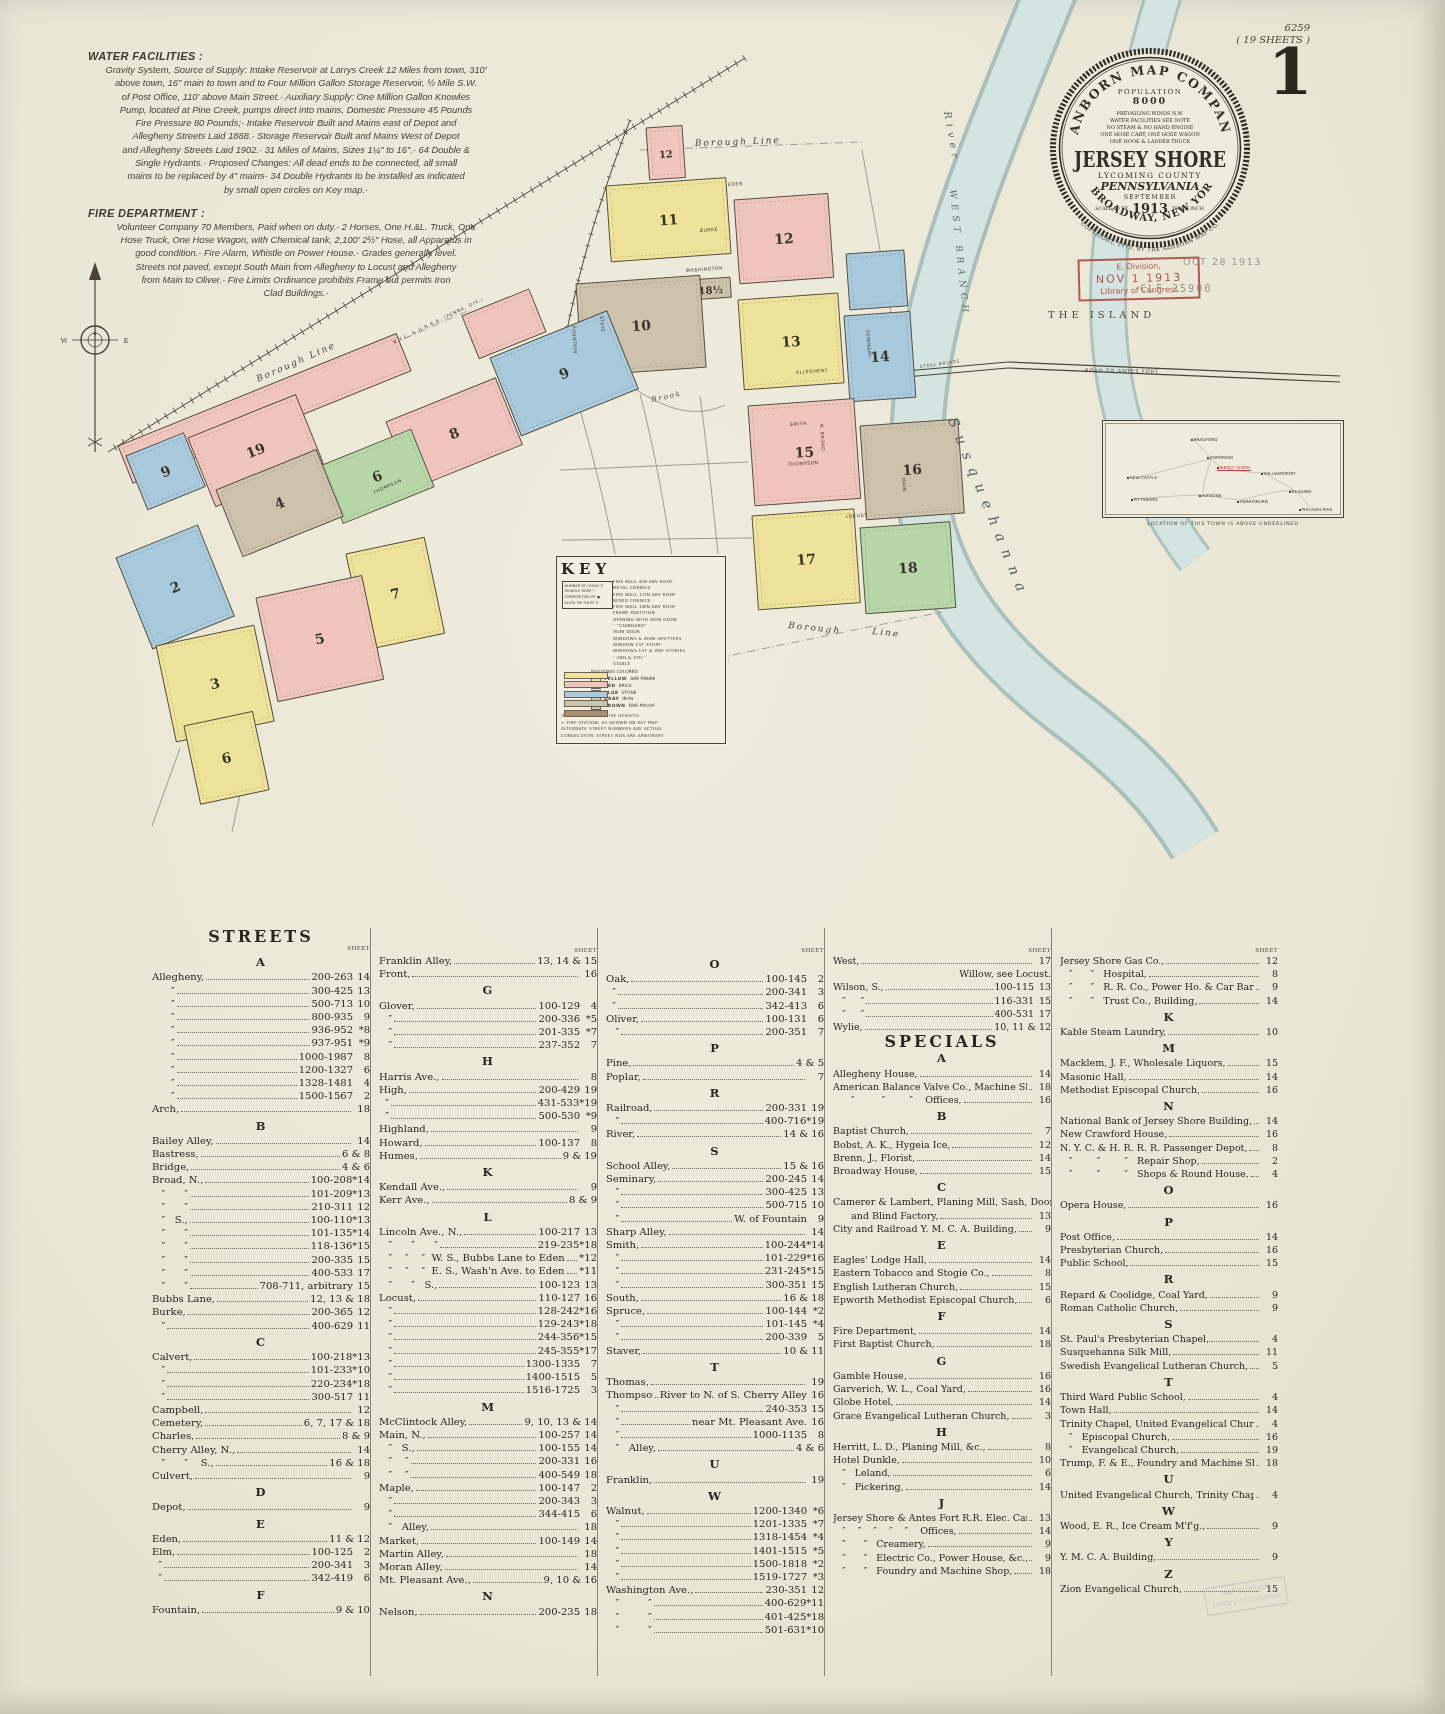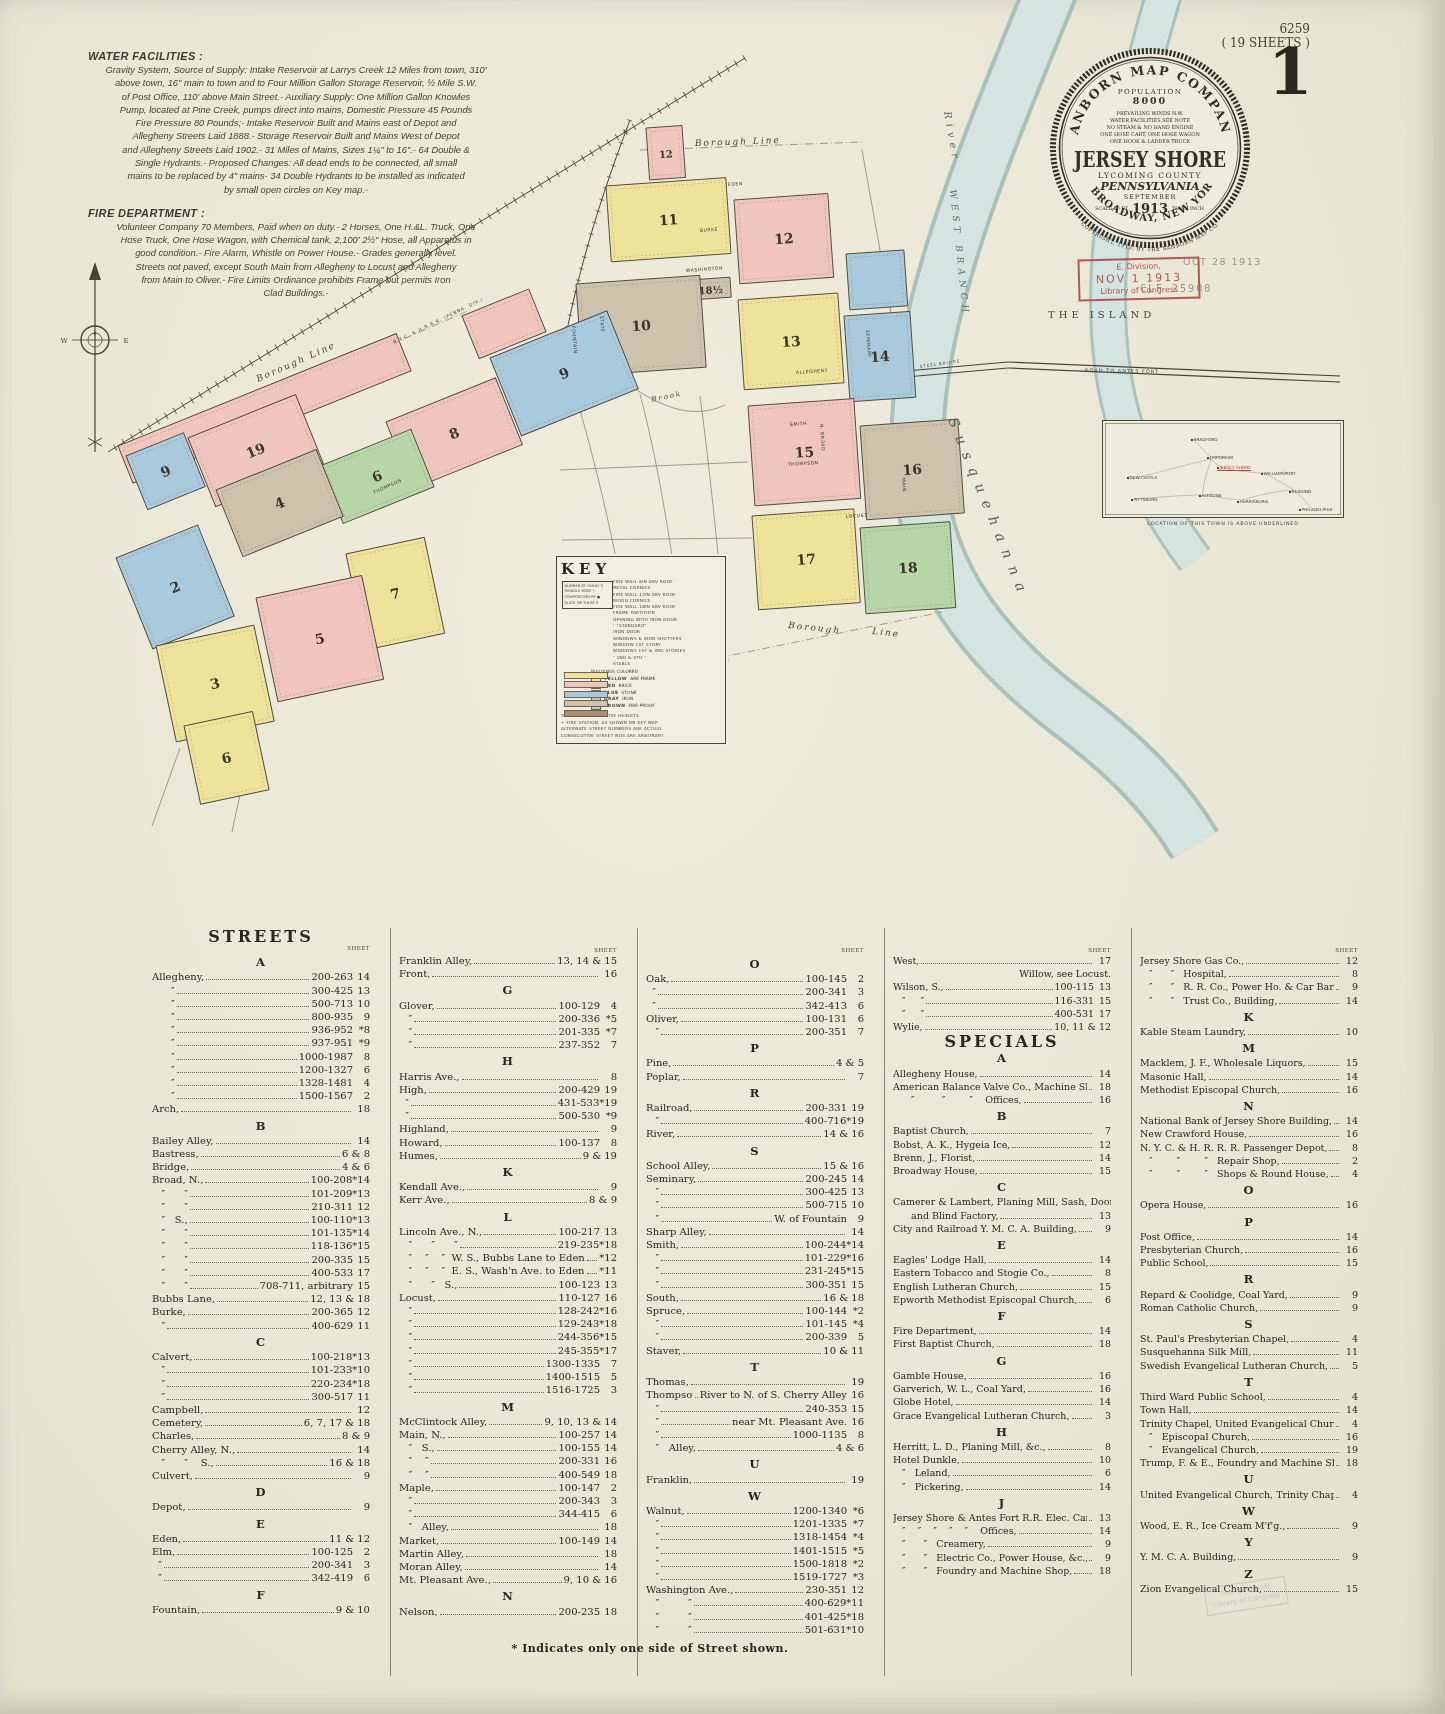--- a/index.html
+++ b/index.html
@@ -7,22 +7,22 @@
     background:radial-gradient(ellipse at 45% 35%, #efecdd 0%, #eae7d6 55%, #e2dfcc 100%);
     font-family:"DejaVu Serif", serif;color:#2b2620;}
   .sheet::after{content:"";position:absolute;inset:0;pointer-events:none;
     box-shadow:inset -14px 0 26px rgba(90,80,60,.18), inset 0 -10px 22px rgba(90,80,60,.12), inset 6px 6px 18px rgba(255,255,255,.25);}
   
   .notes{position:absolute;left:88px;top:50px;width:400px;font-family:Liberation Sans, sans-serif;
     font-style:italic;color:#4b4336;}
   .notes h4{margin:0 0 2px 0;font-size:11px;letter-spacing:.4px;font-weight:bold;color:#403a2e;}
   .notes .ntext{font-size:9.3px;line-height:1.43;white-space:pre-line;padding-left:16px;margin-bottom:10px;text-align:center;}
   
-  .plate{position:absolute;left:1160px;top:22px;width:150px;text-align:right;
-    font-size:12px;color:#4b4336;line-height:1.2;}
+  .plate{position:absolute;left:1160px;top:22px;width:150px;text-align:right;font-style:italic;
+    font-size:10px;color:#4b4336;line-height:1.2;}
   .bignum{position:absolute;left:1268px;top:40px;font-size:64px;font-weight:bold;color:#2b2620;line-height:1;}
   
   .mapsvg{position:absolute;left:0;top:0;z-index:1;}
   .blknum{font-family:"DejaVu Serif",serif;font-weight:bold;fill:#3c352b;}
   .mlabel{fill:#4b4336;font-family:"DejaVu Serif",serif;}
   .mlabel.script{font-style:italic;letter-spacing:2px;}
   .mlabel.island{letter-spacing:4px;fill:#4b4336;}
   .mlabel.riv{font-style:italic;letter-spacing:5px;fill:#5a6a6a;}
   .mlabel.rivbig{font-style:italic;letter-spacing:9px;fill:#55605e;}
   .mlabel.tiny{font-family:"DejaVu Sans",sans-serif;letter-spacing:1px;}
@@ -65,21 +65,21 @@
   .town::before{content:"";display:inline-block;width:1.5px;height:1.5px;background:#4b4336;margin-right:1px;vertical-align:middle;}
   .town.red{color:#b5443c;border-bottom:.8px solid #b5443c;}
   .inset .cap{margin-top:3px;text-align:center;font-family:"DejaVu Sans",sans-serif;font-size:4.8px;
     letter-spacing:.8px;color:#4b4336;}
   
   .ixtitle{position:absolute;left:0;top:845px;width:1330px;text-align:center;z-index:4;
     font-size:52px;font-weight:bold;letter-spacing:30px;color:#1f1b15;
     text-shadow:1.5px 1.5px 0 rgba(31,27,21,.28);}
   .ixwrap{position:absolute;left:152px;top:928px;width:1140px;height:748px;z-index:4;display:flex;}
   .icol{flex:0 0 218px;overflow:hidden;font-size:10px;line-height:13.2px;color:#2b2620;}
-  .icol + .icol{border-left:.5px solid #8a8274;padding-left:8px;margin-left:20px;padding-top:18px;}
+  .icol + .icol{border-left:.5px solid #8a8274;padding-left:8px;margin-left:0;padding-top:18px;}
   .icol.c4,.icol.c5{font-size:9.5px;}
   .ihdr{text-align:center;font-weight:bold;font-size:16px;letter-spacing:3px;margin:2px 0 1px 0;}
   .iletter{text-align:center;font-weight:bold;font-size:11.5px;margin:4px 0 1px 0;letter-spacing:1px;}
   .isheet{text-align:right;font-size:5.5px;letter-spacing:.5px;color:#4b4336;line-height:8px;}
   .ientry{display:flex;align-items:baseline;}
   .ientry .nm{flex:0 1 auto;white-space:pre;overflow:hidden;}
   .ientry .dots{flex:1 1 auto;min-width:3px;border-bottom:1px dotted #6b6357;margin:0 2px 3px 2px;}
   .ientry .rg{flex:0 0 auto;white-space:pre;}
   .ientry .sh{flex:0 0 auto;min-width:17px;text-align:right;white-space:pre;}
   .inote{white-space:pre;text-align:right;}
@@ -1641,15 +1641,14 @@
         </div>
         <div class="iletter">Z</div>
         <div class="ientry">
           <span class="nm">Zion Evangelical Church,</span>
           <span class="dots"></span>
           <span class="rg"></span>
           <span class="sh">15</span>
         </div>
       </div>
     </div>
-  <div class="ixfoot">* Indicates only one side of Street shown.</div>
 
 </div>
 
 </body></html>

